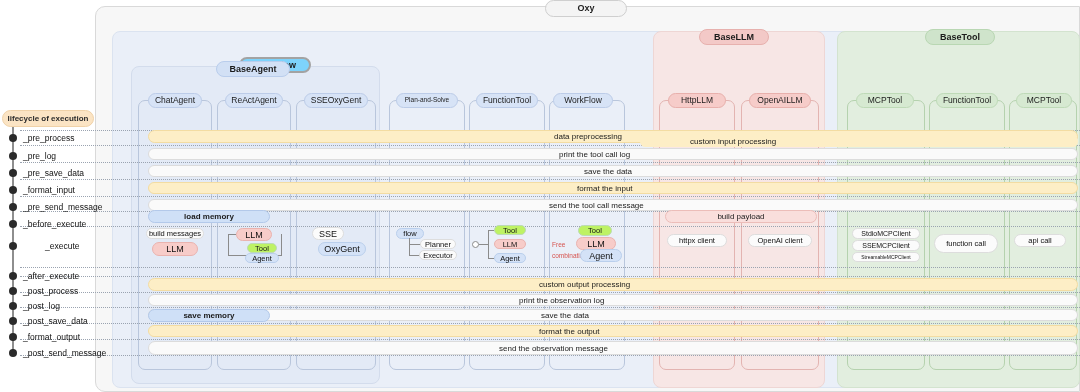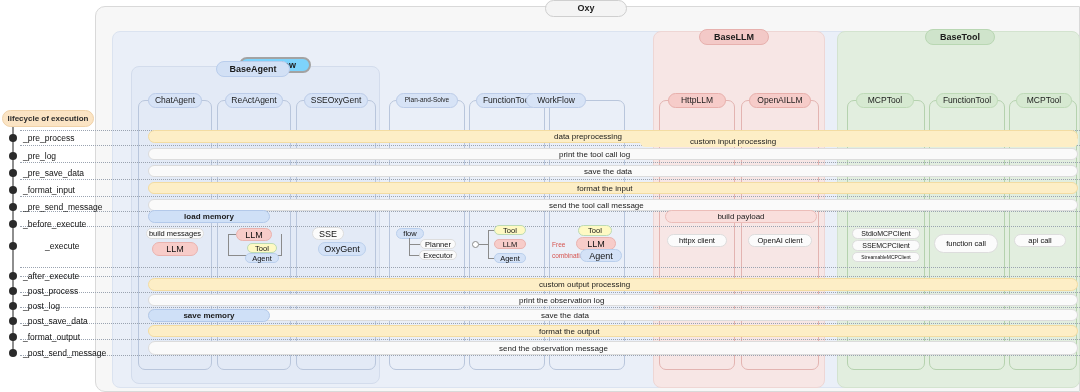--- a/index.html
+++ b/index.html
@@ -92,21 +92,21 @@
   .bar-blue   { background:#cfe0f7; border:1px solid #b3c9ea; font-weight:bold; }
   .bar-pink   { background:#f9dedc; border:1px solid #ecbdb9; }
 
   
   .mini {
     position:absolute; border-radius:999px; display:flex; align-items:center;
     justify-content:center; font-size:7.5px; color:#111; white-space:nowrap;
   }
   .m-pink   { background:#f7ccc9; border:1px solid #eab3af; }
   .m-blue   { background:#d4e2f7; border:1px solid #bacfec; }
-  .m-green  { background:#fef9c3; border:1px solid #bcdab5; }
+  .m-green  { background:#bef264; border:1px solid #bcdab5; }
   .m-white  { background:#fbfbfb; border:1px solid #dddddd; }
   .m-lg { font-size:9px; }
 
   .connector { position:absolute; background:#8b8b8b; }
   .ring {
     position:absolute; width:7px; height:7px; border-radius:50%;
     background:#fff; border:1px solid #8b8b8b;
   }
   .freetxt {
     position:absolute; font-size:6.5px; color:#d6544f; line-height:1.35; white-space:nowrap;
@@ -140,21 +140,21 @@
   <div class="col col-pink" style="left:741px;width:78px;height:270px;"></div>
   <div class="col col-green" style="left:847px;width:78px;height:270px;"></div>
   <div class="col col-green" style="left:929px;width:76px;height:270px;"></div>
   <div class="col col-green" style="left:1009px;width:68px;height:270px;"></div>
 
   <div class="col-label cl-blue pill" style="left:148px;width:54px;">ChatAgent</div>
   <div class="col-label cl-blue pill" style="left:225px;width:58px;">ReActAgent</div>
   <div class="col-label cl-blue pill" style="left:304px;width:64px;">SSEOxyGent</div>
   <div class="col-label cl-blue pill" style="left:396px;width:62px;font-size:6.5px;">Plan-and-Solve</div>
   <div class="col-label cl-blue pill" style="left:476px;width:62px;">FunctionTool</div>
-  <div class="col-label cl-blue pill" style="left:526px;width:60px;">WorkFlow</div>
+  <div class="col-label cl-blue pill" style="left:553px;width:60px;">WorkFlow</div>
   <div class="col-label cl-pink pill" style="left:668px;width:58px;">HttpLLM</div>
   <div class="col-label cl-pink pill" style="left:749px;width:62px;">OpenAILLM</div>
   <div class="col-label cl-green pill" style="left:856px;width:58px;">MCPTool</div>
   <div class="col-label cl-green pill" style="left:936px;width:62px;">FunctionTool</div>
   <div class="col-label cl-green pill" style="left:1016px;width:56px;">MCPTool</div>
 
   <div class="guide" style="top:130px;"></div>
   <div class="guide" style="top:145px;"></div>
   <div class="guide" style="top:162px;"></div>
   <div class="guide" style="top:179px;"></div>

